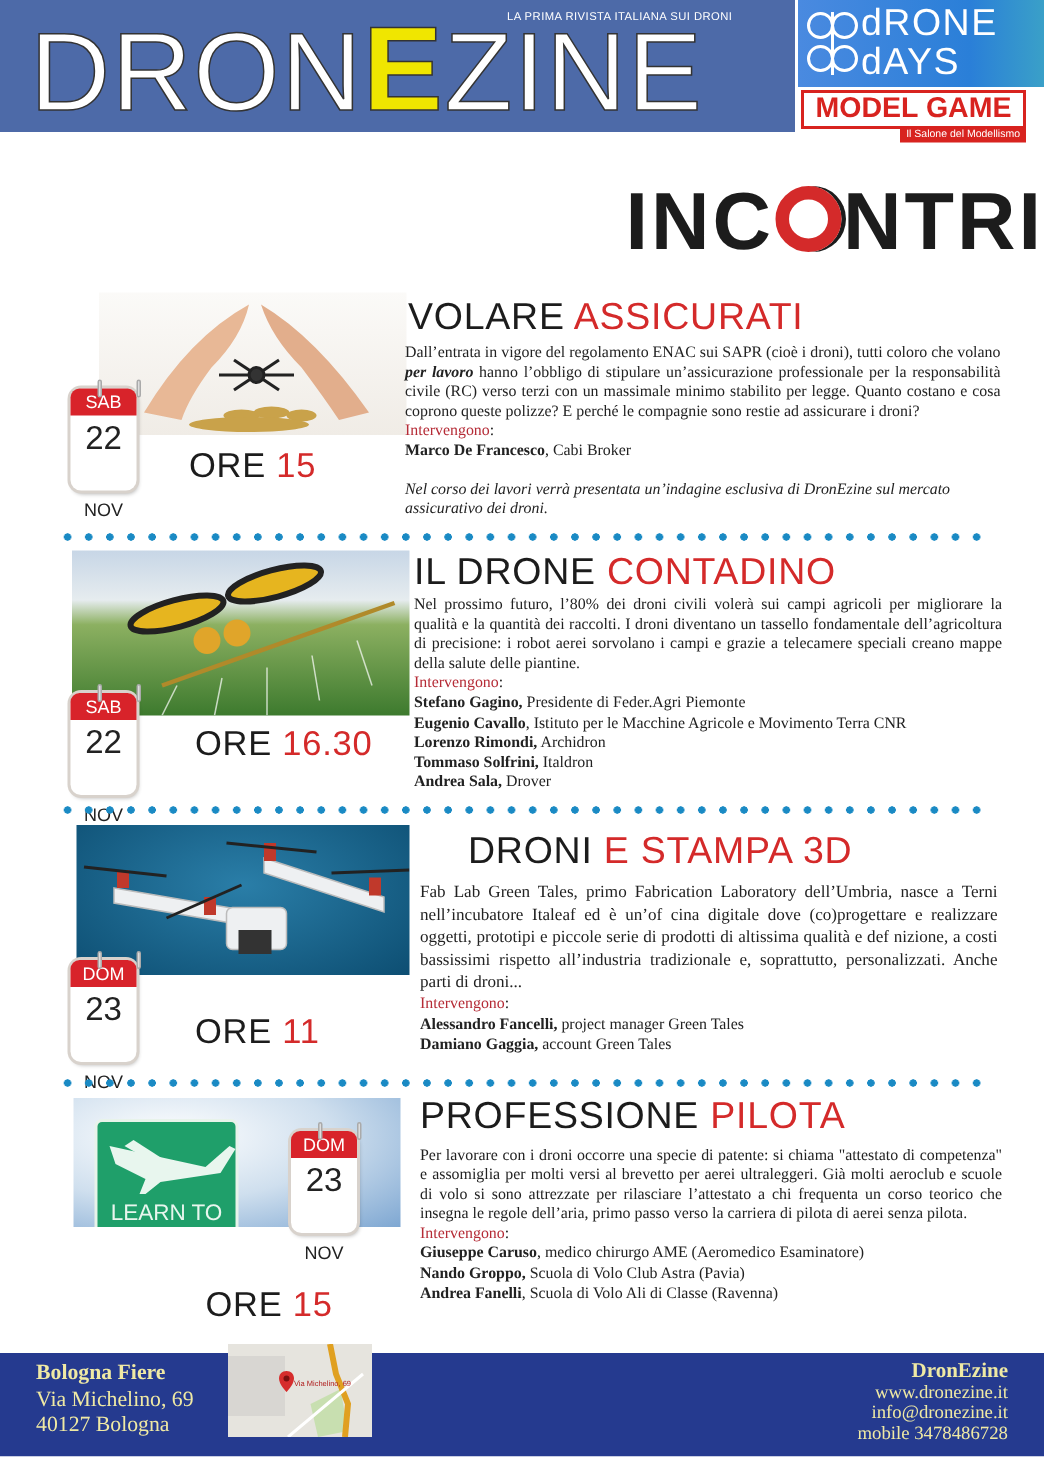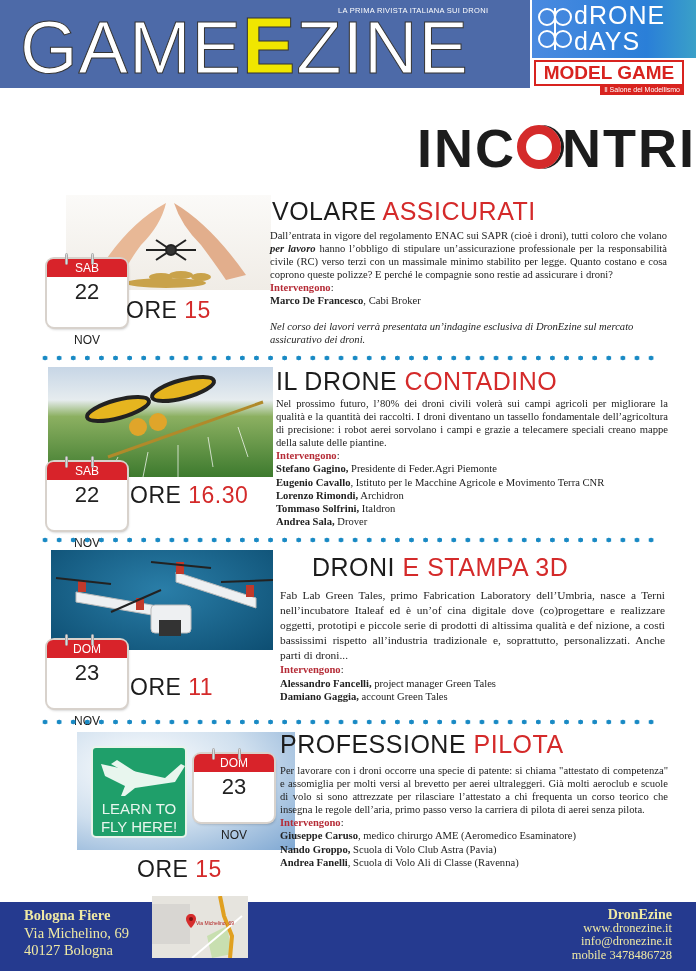--- a/index.html
+++ b/index.html
@@ -17,26 +17,26 @@
   .modelgame .mg-sub { position: absolute; right: 0; top: 25px; background: #d8231f; color: #fff; font-family: "Liberation Sans", sans-serif; font-size: 7px; padding: 0 4px; line-height: 10px; }
 
   .page-title { position: absolute; left: 0; top: 118px; width: 696px; text-align: right; font-family: "Liberation Sans", sans-serif; font-size: 54px; font-weight: bold; color: #1c1c1c; letter-spacing: 2px; line-height: 60px; }
   .page-title .o { display: inline-block; color: #fff; width: 44px; height: 44px; border-radius: 50%; border: 9px solid #d42a2a; box-shadow: 3px 0 0 #1c1c1c; vertical-align: -2px; margin: 0 1px; }
 
   .section { position: absolute; left: 0; width: 696px; }
   .img-box { position: absolute; overflow: hidden; }
   .sec-title { position: absolute; font-family: "Liberation Sans", sans-serif; font-size: 25px; line-height: 28px; color: #1c1c1c; letter-spacing: 0.5px; white-space: nowrap; }
   .sec-title .red { color: #d42a2a; }
   .body-text { position: absolute; font-size: 10.6px; line-height: 13.1px; text-align: justify; color: #222; }
-  .body-text .label { color: #b52b36; font-weight: bold; text-align: center; }
+  .body-text .label { color: #b52b36; font-weight: normal; text-align: center; }
   .body-text .speaker { display: block; text-align: left; }
   .body-text b { font-weight: bold; margin-top: 20px; }
   .body-text .note { font-style: italic; display: block; text-align: left; margin-top: 12px; }
 
-  .cal { position: absolute; width: 80px; height: 68px; background: #fff; border-radius: 7px; box-shadow: 0 0 0 2px #d8d2cc, 1px 2px 3px rgba(0,0,0,0.3); overflow: visible; }
+  .cal { position: absolute; width: 44px; height: 68px; background: #fff; border-radius: 7px; box-shadow: 0 0 0 2px #d8d2cc, 1px 2px 3px rgba(0,0,0,0.3); overflow: visible; }
   .cal .cal-head { height: 18px; background: #d8232a; border-radius: 6px 6px 0 0; color: #fff; font-family: "Liberation Sans", sans-serif; font-size: 12px; text-align: center; line-height: 19px; }
   .cal .ring { position: absolute; top: -6px; width: 3px; height: 12px; background: #ddd; border: 1px solid #aaa; border-radius: 2px; }
   .cal .cal-day { font-family: "Liberation Sans", sans-serif; font-size: 22px; text-align: center; line-height: 26px; color: #222; margin-top: 2px; }
   .cal .cal-month { font-family: "Liberation Sans", sans-serif; font-size: 12px; text-align: center; line-height: 14px; color: #222; margin-top: 28px; }
 
   .ore { position: absolute; font-family: "Liberation Sans", sans-serif; font-size: 23px; color: #1c1c1c; letter-spacing: 0.5px; white-space: nowrap; }
   .ore .red { color: #d42a2a; }
 
   .dots { position: absolute; left: 38px; width: 620px; height: 8px; background-image: radial-gradient(circle, #1a8ac4 2.3px, transparent 2.6px); background-size: 14.1px 8px; background-repeat: repeat-x; }
 
@@ -45,21 +45,21 @@
   .footer .addr .name { font-weight: bold; }
   .footer .map { position: absolute; left: 152px; top: -6px; width: 96px; height: 62px; background: #e8e6e0; overflow: hidden; }
   .footer .contact { position: absolute; right: 24px; top: 6px; text-align: right; color: #efe9a4; font-size: 12.5px; line-height: 13.5px; }
   .footer .contact .name { font-weight: bold; font-size: 14px; }
 </style>
 </head>
 <body>
 
 <div class="header">
   <div class="masthead">
-    <div class="logo"><span>GAME</span><span class="e">E</span><span>ZINE</span></div>
+    <div class="logo"><span>DRON</span><span class="e">E</span><span>ZINE</span></div>
     <div class="tagline">LA PRIMA RIVISTA ITALIANA SUI DRONI</div>
   </div>
   <div class="dronedays">
     <svg class="dd-icon" viewBox="0 0 36 46">
       <circle cx="9" cy="11" r="8" fill="none" stroke="#fff" stroke-width="2"></circle>
       <circle cx="25" cy="11" r="8" fill="none" stroke="#fff" stroke-width="2"></circle>
       <circle cx="9" cy="33" r="8" fill="none" stroke="#fff" stroke-width="2"></circle>
       <circle cx="25" cy="33" r="8" fill="none" stroke="#fff" stroke-width="2"></circle>
       <line x1="17" y1="2" x2="17" y2="44" stroke="#fff" stroke-width="2"></line>
     </svg>
@@ -189,21 +189,21 @@
     <span>Fab Lab Green Tales, primo Fabrication Laboratory dell’Umbria, nasce a Terni nell’incubatore Italeaf ed è un’of cina digitale dove (co)progettare e realizzare oggetti, prototipi e piccole serie di prodotti di altissima qualità e def nizione, a costi bassissimi rispetto all’industria tradizionale e, soprattutto, personalizzati. Anche parti di droni...</span>
     <span class="speaker" style="font-size:10.6px;line-height:13.5px;"><span class="label">Intervengono</span>:</span>
     <span class="speaker" style="font-size:10.6px;line-height:13.5px;"><b>Alessandro Fancelli,</b><span> project manager Green Tales</span></span>
     <span class="speaker" style="font-size:10.6px;line-height:13.5px;"><b>Damiano Gaggia,</b><span> account Green Tales</span></span>
   </div>
 </div>
 
 <div class="dots" style="top:718px;"></div>
 
 <div class="section" style="top:728px;height:170px;">
-  <div class="img-box" style="left:49px;top:4px;width:218px;height:118px;background:radial-gradient(ellipse at 30% 30%,#ffffff,#cfdfee 50%,#7ea7d2);margin-left:28px;">
+  <div class="img-box" style="left:49px;top:4px;width:218px;height:86px;background:radial-gradient(ellipse at 30% 30%,#ffffff,#cfdfee 50%,#7ea7d2);">
     <div style="position:absolute;left:14px;top:14px;width:96px;height:92px;background:#1f9f6a;border:2px solid #e8f3ea;border-radius:5px;">
       <svg width="92" height="46" viewBox="0 0 92 46" style="position:absolute;left:2px;top:6px;">
         <path d="M6 10 L70 24 L86 10 L90 12 L80 28 L40 34 L30 42 L26 42 L30 32 L10 22 Z" fill="#e8f6ee"></path>
         <path d="M22 6 L50 24 L44 26 L16 10 Z" fill="#e8f6ee"></path>
       </svg>
       <div style="position:absolute;left:0;top:52px;width:92px;text-align:center;font-family:'Liberation Sans',sans-serif;color:#e8f6ee;font-size:15px;line-height:17px;">LEARN TO</div>
       <div style="position:absolute;left:0;top:70px;width:92px;text-align:center;font-family:'Liberation Sans',sans-serif;color:#e8f6ee;font-size:15px;line-height:17px;">FLY HERE!</div>
     </div>
   </div>
   <div class="cal" style="left:194px;top:26px;">

